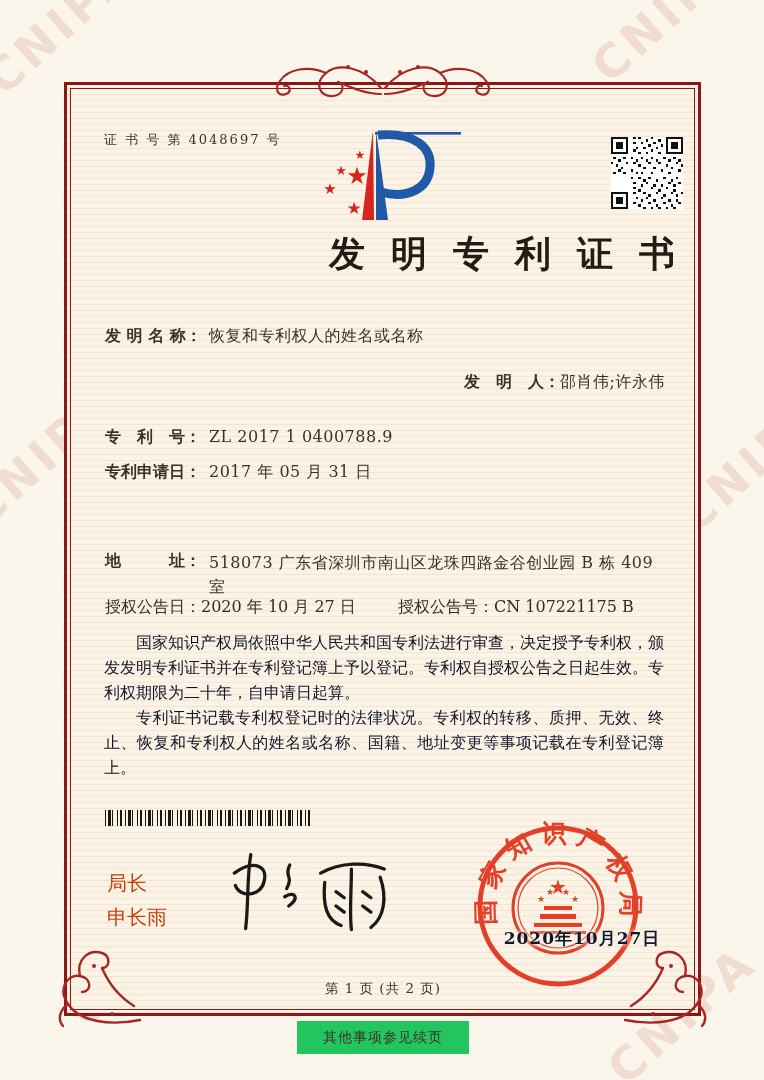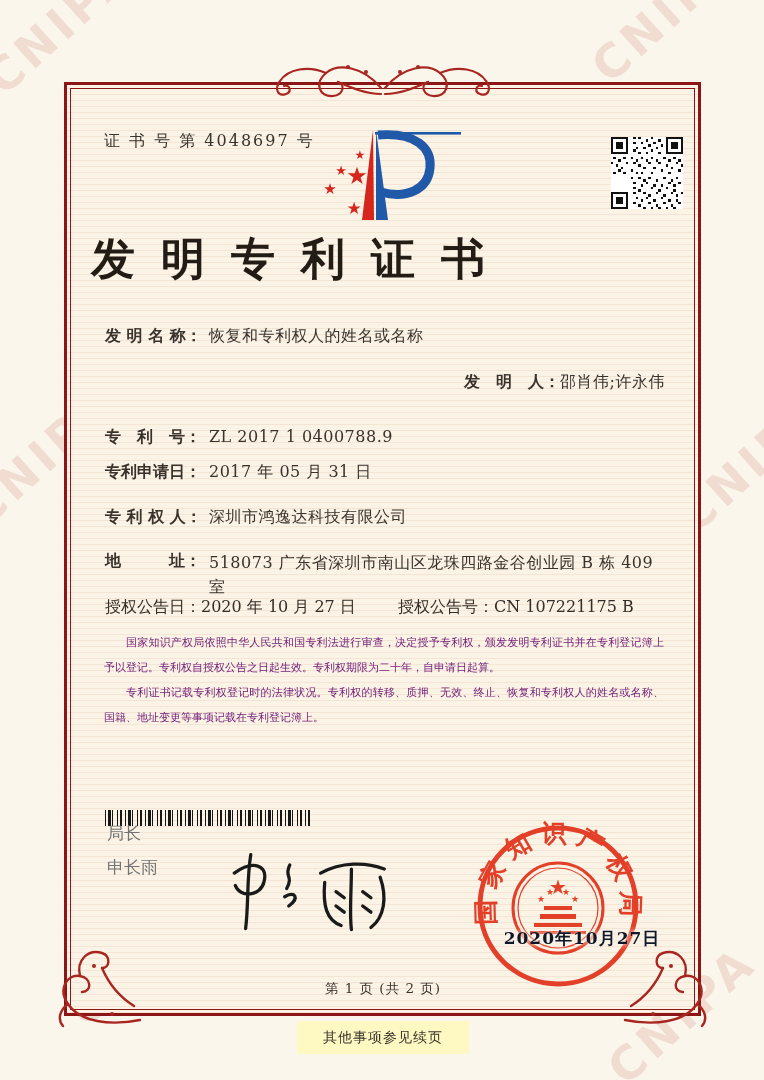--- a/index.html
+++ b/index.html
@@ -40,87 +40,87 @@
   .frame-inner{
     position:absolute;inset:3px;
     border:1px solid #8c1616;
   }
 
   .ornament{position:absolute;pointer-events:none;}
 
   
   .cert-no{
     position:absolute;left:104px;top:131px;
-    font-size:16px;letter-spacing:2px;color:#3a332b;
+    font-size:13px;letter-spacing:2px;color:#3a332b;
   }
 
   
   .logo{position:absolute;left:318px;top:126px;width:145px;height:102px;}
   .qr{position:absolute;left:611px;top:137px;width:72px;height:72px;background:#fff;}
 
   
   .title{
     position:absolute;left:65px;top:230px;width:636px;
-    text-align:left;
-    font-size:44px;font-weight:600;color:#221c15;
+    text-align:right;
+    font-size:36px;font-weight:600;color:#221c15;
     letter-spacing:26px;text-indent:26px;
     white-space:nowrap;
   }
 
   
   .row{position:absolute;left:105px;width:560px;font-size:16px;color:#3a332b;}
   .flabel{display:inline-block;width:104px;vertical-align:top;font-weight:bold;}
   .fvalue{display:inline-block;vertical-align:top;letter-spacing:0.5px;}
   .row.addr .fvalue{width:450px;line-height:24px;}
   .grant-left{position:absolute;left:105px;top:597px;font-size:16px;}
   .grant-right{position:absolute;left:398px;top:597px;font-size:16px;}
 
   
   .paras{position:absolute;left:104px;top:630px;width:560px;}
   .paras p{
     margin:0;padding:0;
-    font-size:11px;line-height:25px;
+    font-size:16px;line-height:25px;
     text-indent:2em;text-align:justify;
-    color:#701a75;
+    color:#0f172a;
   }
 
   
   .barcode{
     position:absolute;left:105px;top:810px;width:205px;height:16px;
     background:
       repeating-linear-gradient(90deg,
         #161616 0px,#161616 1px, transparent 1px, transparent 3px,
         #161616 3px,#161616 6px, transparent 6px, transparent 7px,
         #161616 7px,#161616 8px, transparent 8px, transparent 12px,
         #161616 12px,#161616 13px, transparent 13px, transparent 15px,
         #161616 15px,#161616 17px, transparent 17px, transparent 20px);
   }
 
   
-  .official{position:absolute;left:107px;top:816px;font-size:17px;line-height:34px;color:#737373;}
+  .official{position:absolute;left:107px;top:866px;font-size:20px;line-height:34px;color:#c2410c;}
   .signature{position:absolute;left:222px;top:838px;width:190px;height:98px;}
 
   
   .seal{position:absolute;left:468px;top:816px;width:180px;height:180px;opacity:0.95;}
   .seal-date{
     position:absolute;left:492px;top:927px;width:180px;
     text-align:center;
     font-size:17px;font-weight:600;color:#0f172a;letter-spacing:1px;
     text-shadow:0 0 4px rgba(251,243,230,0.95),0 0 6px rgba(251,243,230,0.8);
     white-space:nowrap;
   }
 
   
   .page-no{
     position:absolute;left:65px;top:980px;width:636px;
     text-align:center;font-size:13.5px;color:#3a332b;letter-spacing:1px;
   }
   .footer-note{
     position:absolute;left:297px;top:1021px;width:172px;height:33px;
-    background:#fef9c3;
+    background:#22c55e;
     display:flex;align-items:center;justify-content:center;
     font-size:14px;color:#3a332b;letter-spacing:1px;
   }
 </style>
 </head>
 <body>
 
 <div class="page">
 
   <span class="wm" style="left:-30px;top:-2px;">CNIPA</span>
@@ -220,23 +220,20 @@
   </div>
   <div class="row" style="top:372px;text-align:right;">
     <span class="flabel">发　明　人：</span><span class="fvalue">邵肖伟;许永伟</span>
   </div>
   <div class="row" style="top:427px;">
     <span class="flabel">专　利　号：</span><span class="fvalue">ZL 2017 1 0400788.9</span>
   </div>
   <div class="row" style="top:462px;">
     <span class="flabel">专利申请日：</span><span class="fvalue">2017 年 05 月 31 日</span>
   </div>
-  <div class="row" style="top:507px;">
-    <span class="flabel">专 利 权 人：</span><span class="fvalue">深圳市鸿逸达科技有限公司</span>
-  </div>
   <div class="row addr" style="top:551px;">
     <span class="flabel">地　　　址：</span><span class="fvalue">518073 广东省深圳市南山区龙珠四路金谷创业园 B 栋 409 室</span>
   </div>
 
   <div class="grant-left">
     <span>授权公告日：</span><span>2020 年 10 月 27 日</span>
   </div>
   <div class="grant-right">
     <span>授权公告号：</span><span>CN 107221175 B</span>
   </div>

